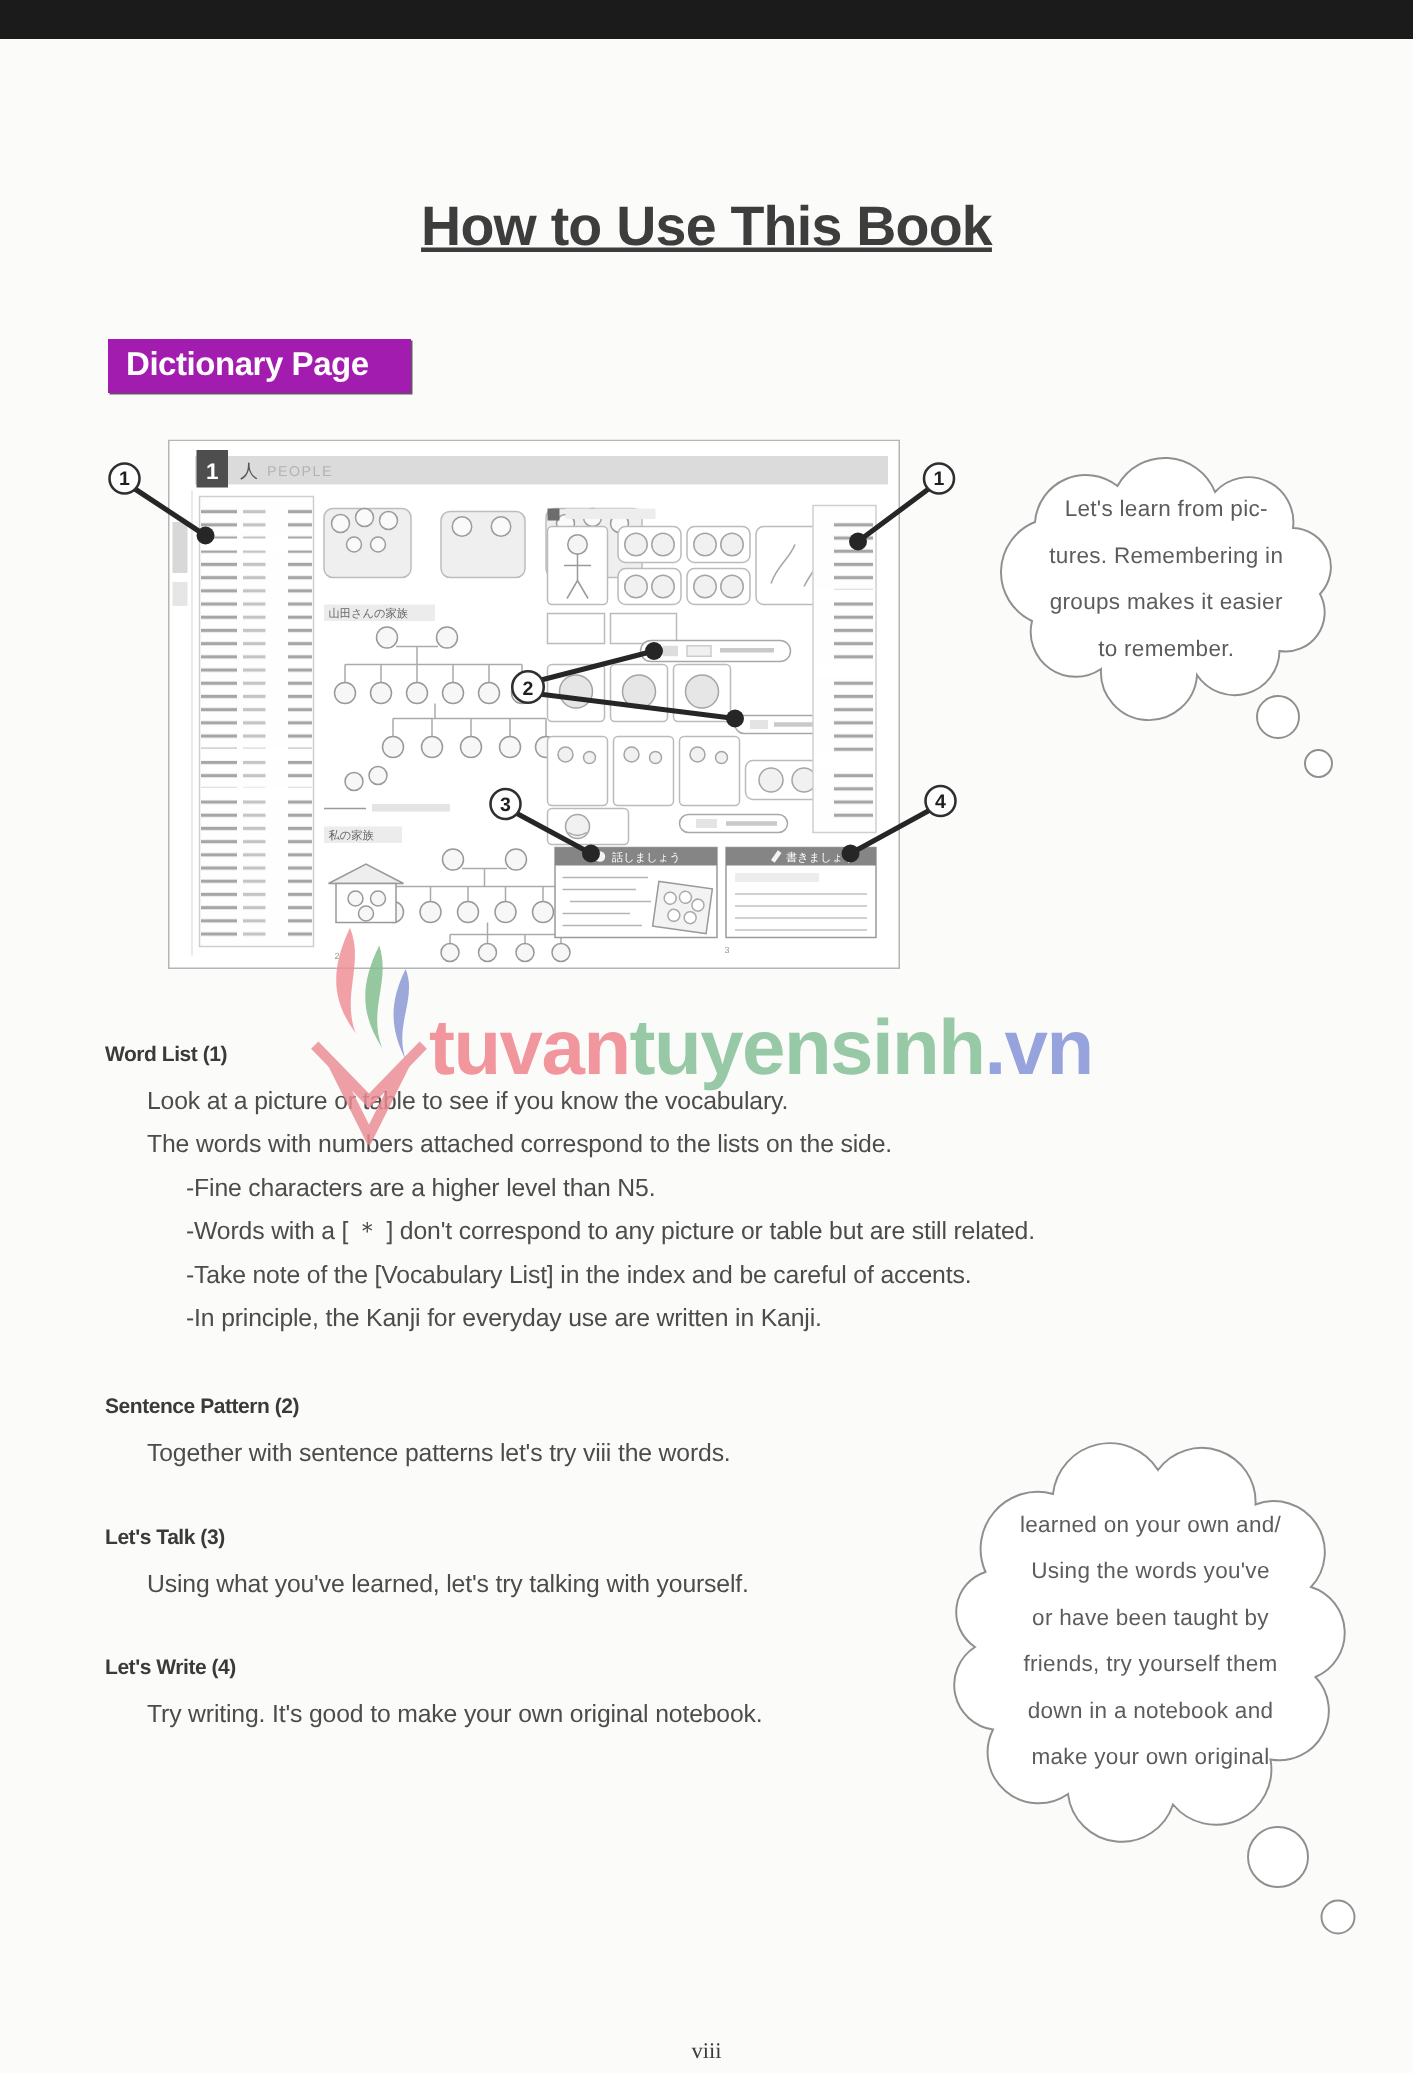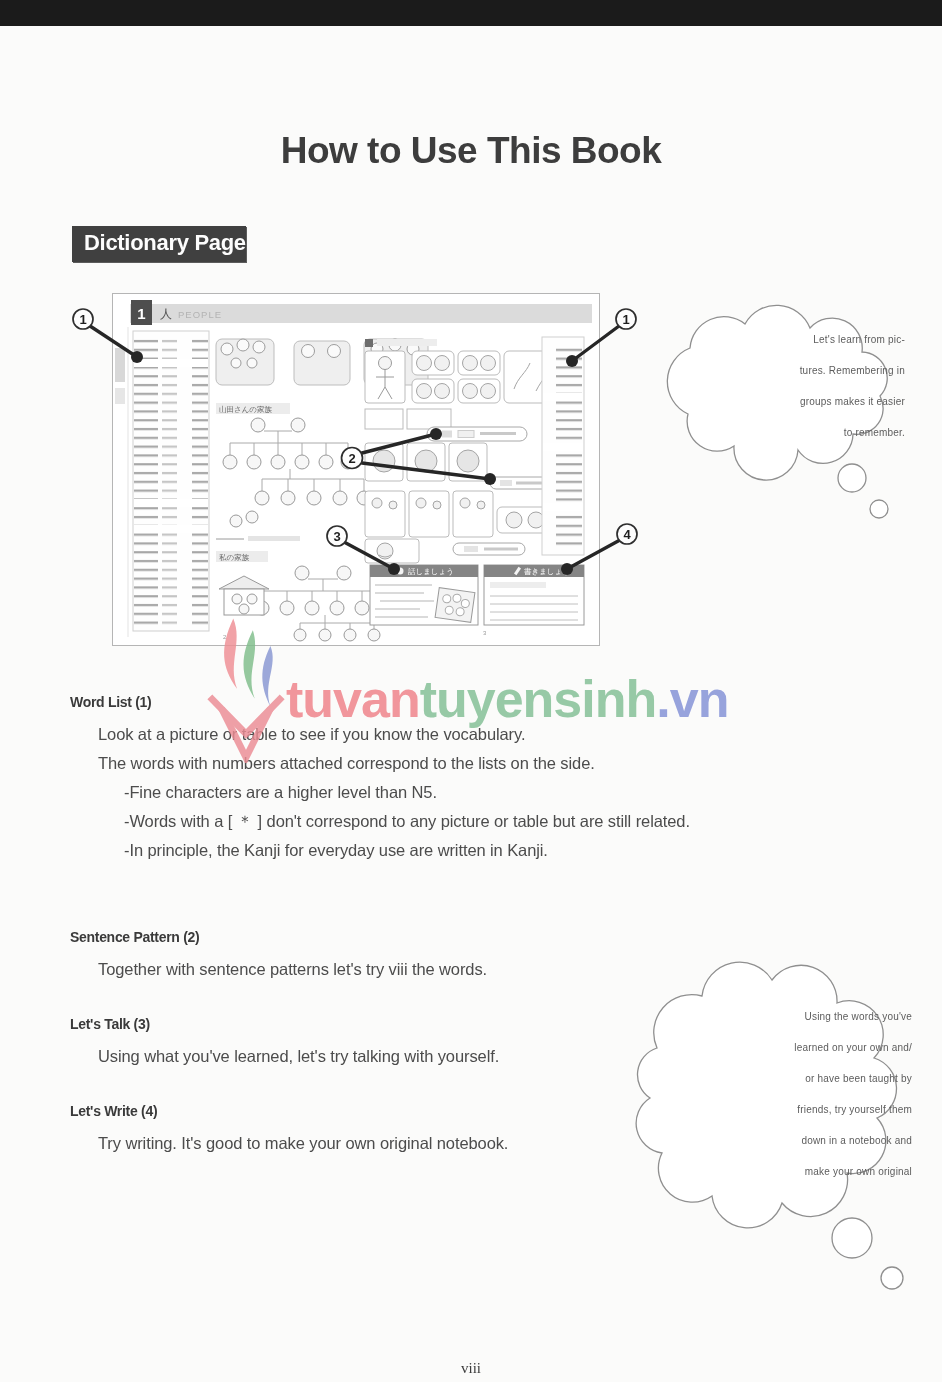--- a/index.html
+++ b/index.html
@@ -4,34 +4,34 @@
 <style>
   html,body{margin:0;padding:0;background:#e8e8e8;}
   .page{
     position:relative;width:942px;height:1382px;margin:0 auto;
     background:#fbfbfa;overflow:hidden;
     font-family:"Liberation Sans",sans-serif;color:#4c4c4c;
   }
   .top-bar{position:absolute;left:0;top:0;width:942px;height:26px;background:#1b1b1b;}
   .page-title{
     position:absolute;left:0;top:130px;width:942px;margin:0;text-align:center;
-    font-size:37px;font-weight:bold;color:#3d3d3d;letter-spacing:-0.5px;
+    font-size:37px;font-weight:bold;color:#3d3d3d;letter-spacing:-0.5px;text-decoration:underline;
   }
   .dict-label{
     position:absolute;left:72px;top:226px;display:inline-block;
-    background:#404040;color:#fdfdfd;font-size:22px;font-weight:bold;
-    padding:4px 0 6px 12px;letter-spacing:-0.3px;box-shadow:1px 1px 0 #5c5c5c;
+    background:#a21caf;color:#fdfdfd;font-size:22px;font-weight:bold;
+    padding:4px 28px 6px 12px;letter-spacing:-0.3px;box-shadow:1px 1px 0 #5c5c5c;
   }
   .spread-svg{position:absolute;left:112px;top:293px;}
   .callout-svg{position:absolute;left:50px;top:280px;pointer-events:none;}
   .bubble{position:absolute;}
   .bubble svg{position:absolute;left:0;top:0;}
   .bubble-text{
-    position:absolute;text-align:right;color:#5c5c5c;
-    font-size:10px;line-height:31px;letter-spacing:0.2px;width:100%;
+    position:absolute;text-align:center;color:#5c5c5c;
+    font-size:15px;line-height:31px;letter-spacing:0.2px;width:100%;
   }
   .bubble-top{left:650px;top:288px;width:255px;height:245px;}
   .bubble-top .bubble-text{top:36px;}
   .bubble-bottom{left:622px;top:948px;width:290px;height:345px;}
   .bubble-bottom .bubble-text{top:53px;}
   .watermark{position:absolute;left:202px;top:613px;width:580px;height:150px;opacity:0.82;z-index:6;}
   .wm-text{position:absolute;left:84px;top:56px;font-size:52px;font-weight:bold;letter-spacing:-1px;white-space:nowrap;}
   .wm-1{color:#ef8188;} .wm-2{color:#82bf94;} .wm-3{color:#8290d6;margin-top:46px;}
   .txt-section{position:absolute;left:70px;width:820px;z-index:2;}
   .txt-section h2{margin:0 0 6px 0;font-size:14px;font-weight:bold;color:#3a3a3a;letter-spacing:-0.3px;line-height:24px;}
@@ -375,20 +375,21 @@
       <span class="wm-1">tuvan</span><span class="wm-2">tuyensinh</span><span class="wm-3">.vn</span>
     </div>
   </div>
 
   <section class="txt-section sec-wordlist">
     <h2>Word List (1)</h2>
     <p class="para">Look at a picture or table to see if you know the vocabulary.</p>
     <p class="para">The words with numbers attached correspond to the lists on the side.</p>
     <p class="bullet">-Fine characters are a higher level than N5.</p>
     <p class="bullet">-Words with a [ ＊ ] don't correspond to any picture or table but are still related.</p>
+    <p class="bullet">-Take note of the [Vocabulary List] in the index and be careful of accents.</p>
     <p class="bullet">-In principle, the Kanji for everyday use are written in Kanji.</p>
   </section>
 
   <section class="txt-section sec-pattern">
     <h2>Sentence Pattern (2)</h2>
     <p class="para">Together with sentence patterns let's try viii the words.</p>
   </section>
 
   <section class="txt-section sec-talk">
     <h2>Let's Talk (3)</h2>
@@ -400,22 +401,22 @@
     <p class="para">Try writing. It's good to make your own original notebook.</p>
   </section>
 
   <div class="bubble bubble-bottom">
     <svg width="290" height="345" viewBox="0 0 290 345" xmlns="http://www.w3.org/2000/svg">
       <path d="M 35 100 A 38 38 0 0 1 80 48 A 38 38 0 0 1 150 32 A 36 36 0 0 1 215 55 A 34 34 0 0 1 252 110 A 32 32 0 0 1 255 170 A 33 33 0 0 1 225 225 A 37 37 0 0 1 160 255 A 36 36 0 0 1 90 248 A 34 34 0 0 1 40 205 A 30 30 0 0 1 28 150 A 28 28 0 0 1 35 100 Z" fill="#ffffff" stroke="#8f8f8f" stroke-width="1.3"></path>
       <circle cx="230" cy="290" r="20" fill="#ffffff" stroke="#8f8f8f" stroke-width="1.3"></circle>
       <circle cx="270" cy="330" r="11" fill="#ffffff" stroke="#8f8f8f" stroke-width="1.3"></circle>
     </svg>
     <div class="bubble-text">
+      <div>learned on your own and/</div>
       <div>Using the words you've</div>
-      <div>learned on your own and/</div>
       <div>or have been taught by</div>
       <div>friends, try yourself them</div>
       <div>down in a notebook and</div>
       <div>make your own original</div>
     </div>
   </div>
 
   <div class="page-num">viii</div>
 
 </div>

